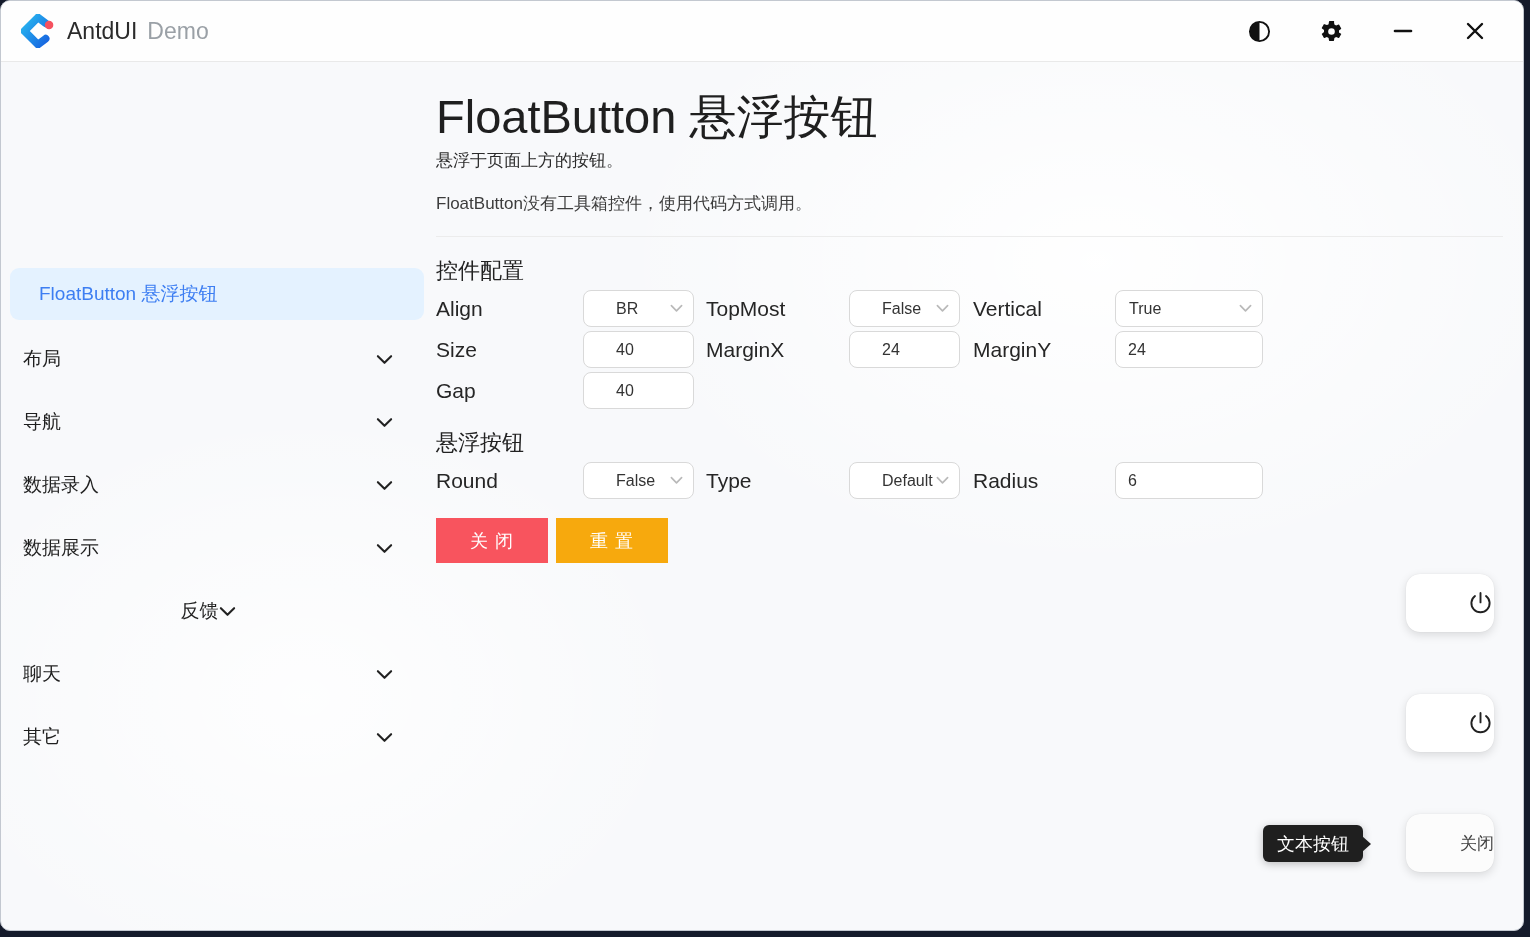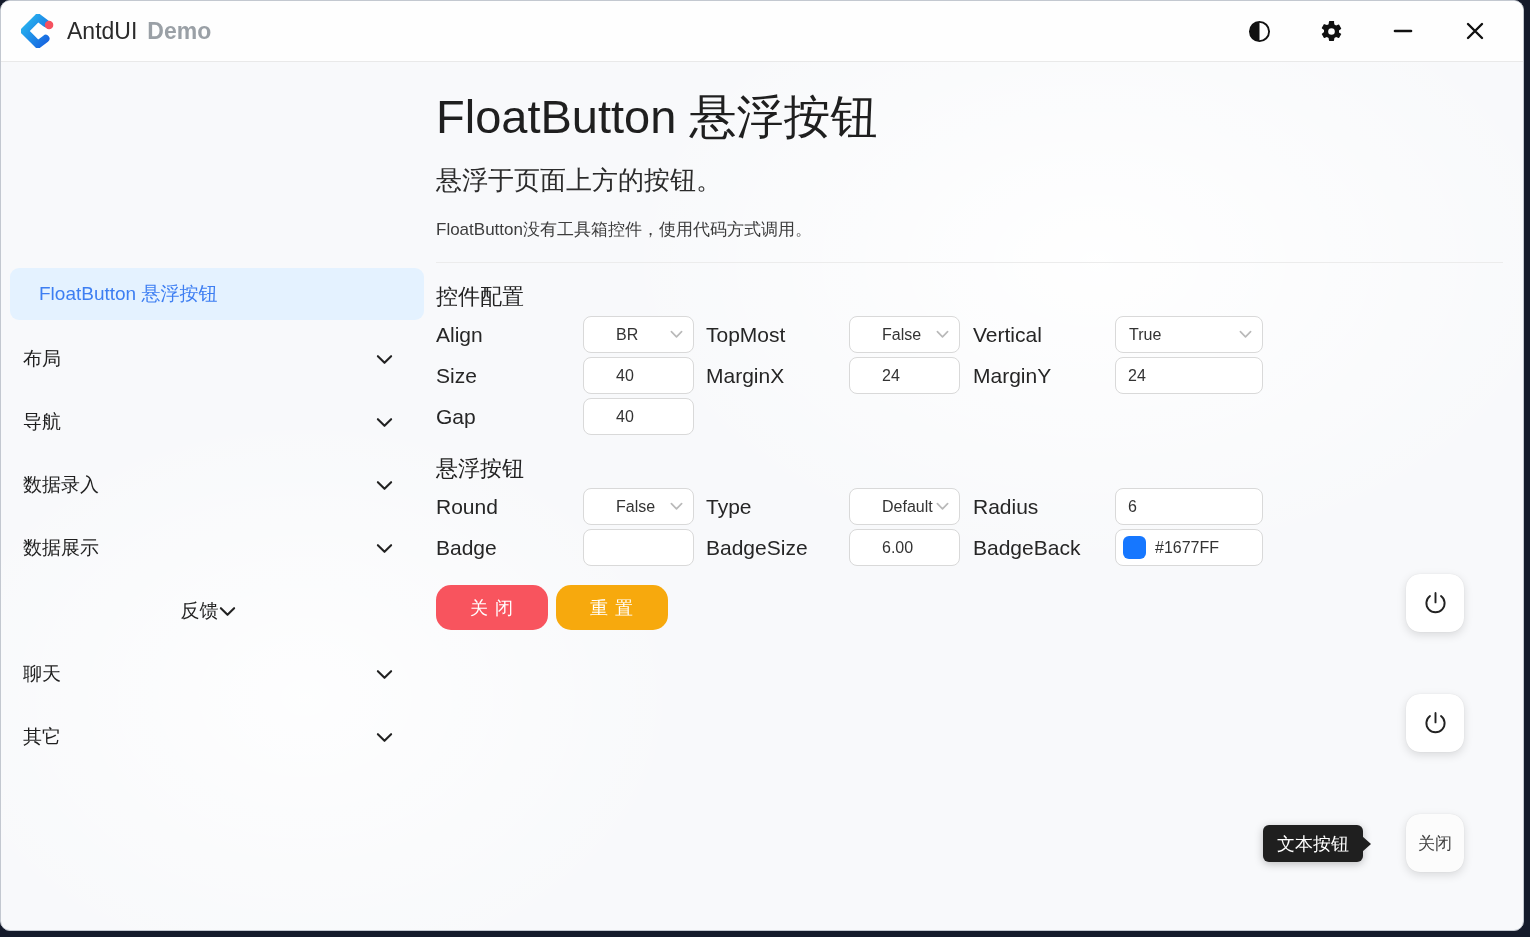--- a/index.html
+++ b/index.html
@@ -18,21 +18,21 @@
       radial-gradient(560px 420px at 20% 75%, rgba(255,255,255,.8), rgba(255,255,255,0) 70%);
   }
   
   .titlebar{
     position:absolute;left:0;top:0;right:0;height:60px;
     background:#fefefe;border-bottom:1px solid #e9e9e9;
     display:flex;align-items:center;
   }
   .logo{margin-left:20px;width:34px;height:34px;flex:0 0 auto;}
   .app-title{margin-left:12px;font-size:23px;color:#2b2b2b;font-weight:500;}
-  .app-suffix{margin-left:10px;font-size:23px;color:#9aa0a6;font-weight:700;}
+  .app-suffix{margin-left:10px;font-size:23px;color:#9aa0a6;font-weight:400;}
   .tb-actions{position:absolute;right:12px;top:0;height:60px;display:flex;align-items:center;}
   .tb-btn{width:48px;height:44px;margin:0 12px;display:flex;align-items:center;justify-content:center;cursor:pointer;border-radius:6px;}
   
   .sidebar{position:absolute;left:0;top:61px;width:432px;bottom:0;}
   .side-group{
     height:40px;display:flex;align-items:center;justify-content:space-between;
     padding:0 40px 0 22px;cursor:pointer;
   }
   .side-group .g-label{font-size:19px;color:#1f1f1f;}
   .side-group.active .g-label{color:#2d68d9;}
@@ -47,21 +47,21 @@
   .pos-i1{position:absolute;top:145px;left:0;right:0;}
   .pos-g2{position:absolute;top:277px;left:0;right:0;}
   .pos-g3{position:absolute;top:340px;left:0;right:0;}
   .pos-g4{position:absolute;top:403px;left:0;right:0;}
   .pos-g5{position:absolute;top:466px;left:0;right:0;}
   .pos-g6{position:absolute;top:529px;left:0;right:0;justify-content:center;}
   .pos-g7{position:absolute;top:592px;left:0;right:0;}
   
   .content{position:absolute;left:435px;top:61px;right:0;bottom:0;}
   .page-title{margin:24px 0 0 0;font-size:47px;font-weight:500;color:#1f1f1f;letter-spacing:0;}
-  .page-subtitle{margin-top:14px;font-size:26px;color:#2b2b2b;}
+  .page-subtitle{margin-top:0;font-size:17px;color:#2b2b2b;}
   .page-desc{margin-top:20px;font-size:17px;color:#3c3c3c;}
   .divider{margin-top:21px;margin-right:20px;border-top:1px solid #ececec;height:0;}
   .section-title{margin-top:19px;font-size:22px;color:#222;}
   .frow{display:flex;align-items:center;height:37px;margin-top:4px;}
   .lbl{font-size:21px;color:#262626;}
   .lbl.c1{width:147px;}
   .lbl.c2{width:143px;margin-left:12px;}
   .lbl.c3{width:142px;margin-left:13px;}
   .fld{
     box-sizing:border-box;height:37px;background:#fff;
@@ -71,31 +71,31 @@
   .fld.small{width:111px;padding-left:32px;}
   .fld.wide{width:148px;}
   .select{justify-content:space-between;padding:0 10px 0 13px;cursor:pointer;}
   input.fld{padding:0 12px;outline:none;font-family:inherit;}
   input.fld.small{width:111px;}
   input.fld.wide{width:148px;}
   .swatch{width:23px;height:23px;border-radius:6px;background:#1677FF;margin:0 9px 0 7px;flex:0 0 auto;}
   .color-field{padding-right:8px;}
   .btn-row{display:flex;margin-top:19px;}
   .btn{
-    width:112px;height:45px;border:none;border-radius:15px;cursor:pointer;
+    width:112px;height:45px;border:none;border-radius:0;cursor:pointer;
     color:#fff;font-size:18px;font-family:inherit;letter-spacing:1px;
   }
   .btn.danger{background:#f8545e;}
   .btn.warning{background:#f7a90d;margin-left:8px;}
   
   .float-btn{
     position:absolute;width:58px;height:58px;border-radius:14px;background:#fff;
     box-shadow:0 3px 10px rgba(0,0,0,.13), 0 0 1px rgba(0,0,0,.12);
-    display:flex;align-items:center;justify-content:center;cursor:pointer;
-    font-size:17px;color:#404040;
+    display:flex;align-items:center;justify-content:flex-end;cursor:pointer;
+    font-size:17px;color:#404040;padding-left:30px;
   }
   .fb1{left:1405px;top:573px;}
   .fb2{left:1405px;top:693px;}
   .fb3{left:1405px;top:813px;background:#fcfcfc;}
   .tooltip{
     position:absolute;left:1262px;top:824px;height:37px;
     background:#1f1f1f;color:#fff;border-radius:6px;
     display:flex;align-items:center;padding:0 14px;font-size:18px;
     box-shadow:0 2px 8px rgba(0,0,0,.25);
   }
@@ -258,31 +258,20 @@
       <div class="fld small select">
         <span>Default</span>
         <svg width="13" height="9" viewBox="0 0 14 9">
             <polyline points="1.5,1.5 7,7 12.5,1.5" fill="none" stroke="#b9b9b9" stroke-width="1.8" stroke-linecap="round" stroke-linejoin="round"></polyline>
           </svg>
       </div>
       <span class="lbl c3">Radius</span>
       <input class="fld wide" value="6" style="">
     </div>
 
-    <div class="frow">
-      <span class="lbl c1">Badge</span>
-      <input class="fld small" value="" style="">
-      <span class="lbl c2">BadgeSize</span>
-      <input class="fld small" value="6.00" style="">
-      <span class="lbl c3">BadgeBack</span>
-      <div class="fld wide color-field">
-        <span class="swatch"></span>
-        <span>#1677FF</span>
-      </div>
-    </div>
 
     <div class="btn-row">
       <button class="btn danger">关 闭</button>
       <button class="btn warning">重 置</button>
     </div>
   </div>
 
   <div class="float-btn fb1">
     <svg width="27" height="27" viewBox="0 0 24 24" fill="none" stroke="#222" stroke-width="1.7" stroke-linecap="round">
       <path d="M12 2.6v8.4"></path>

